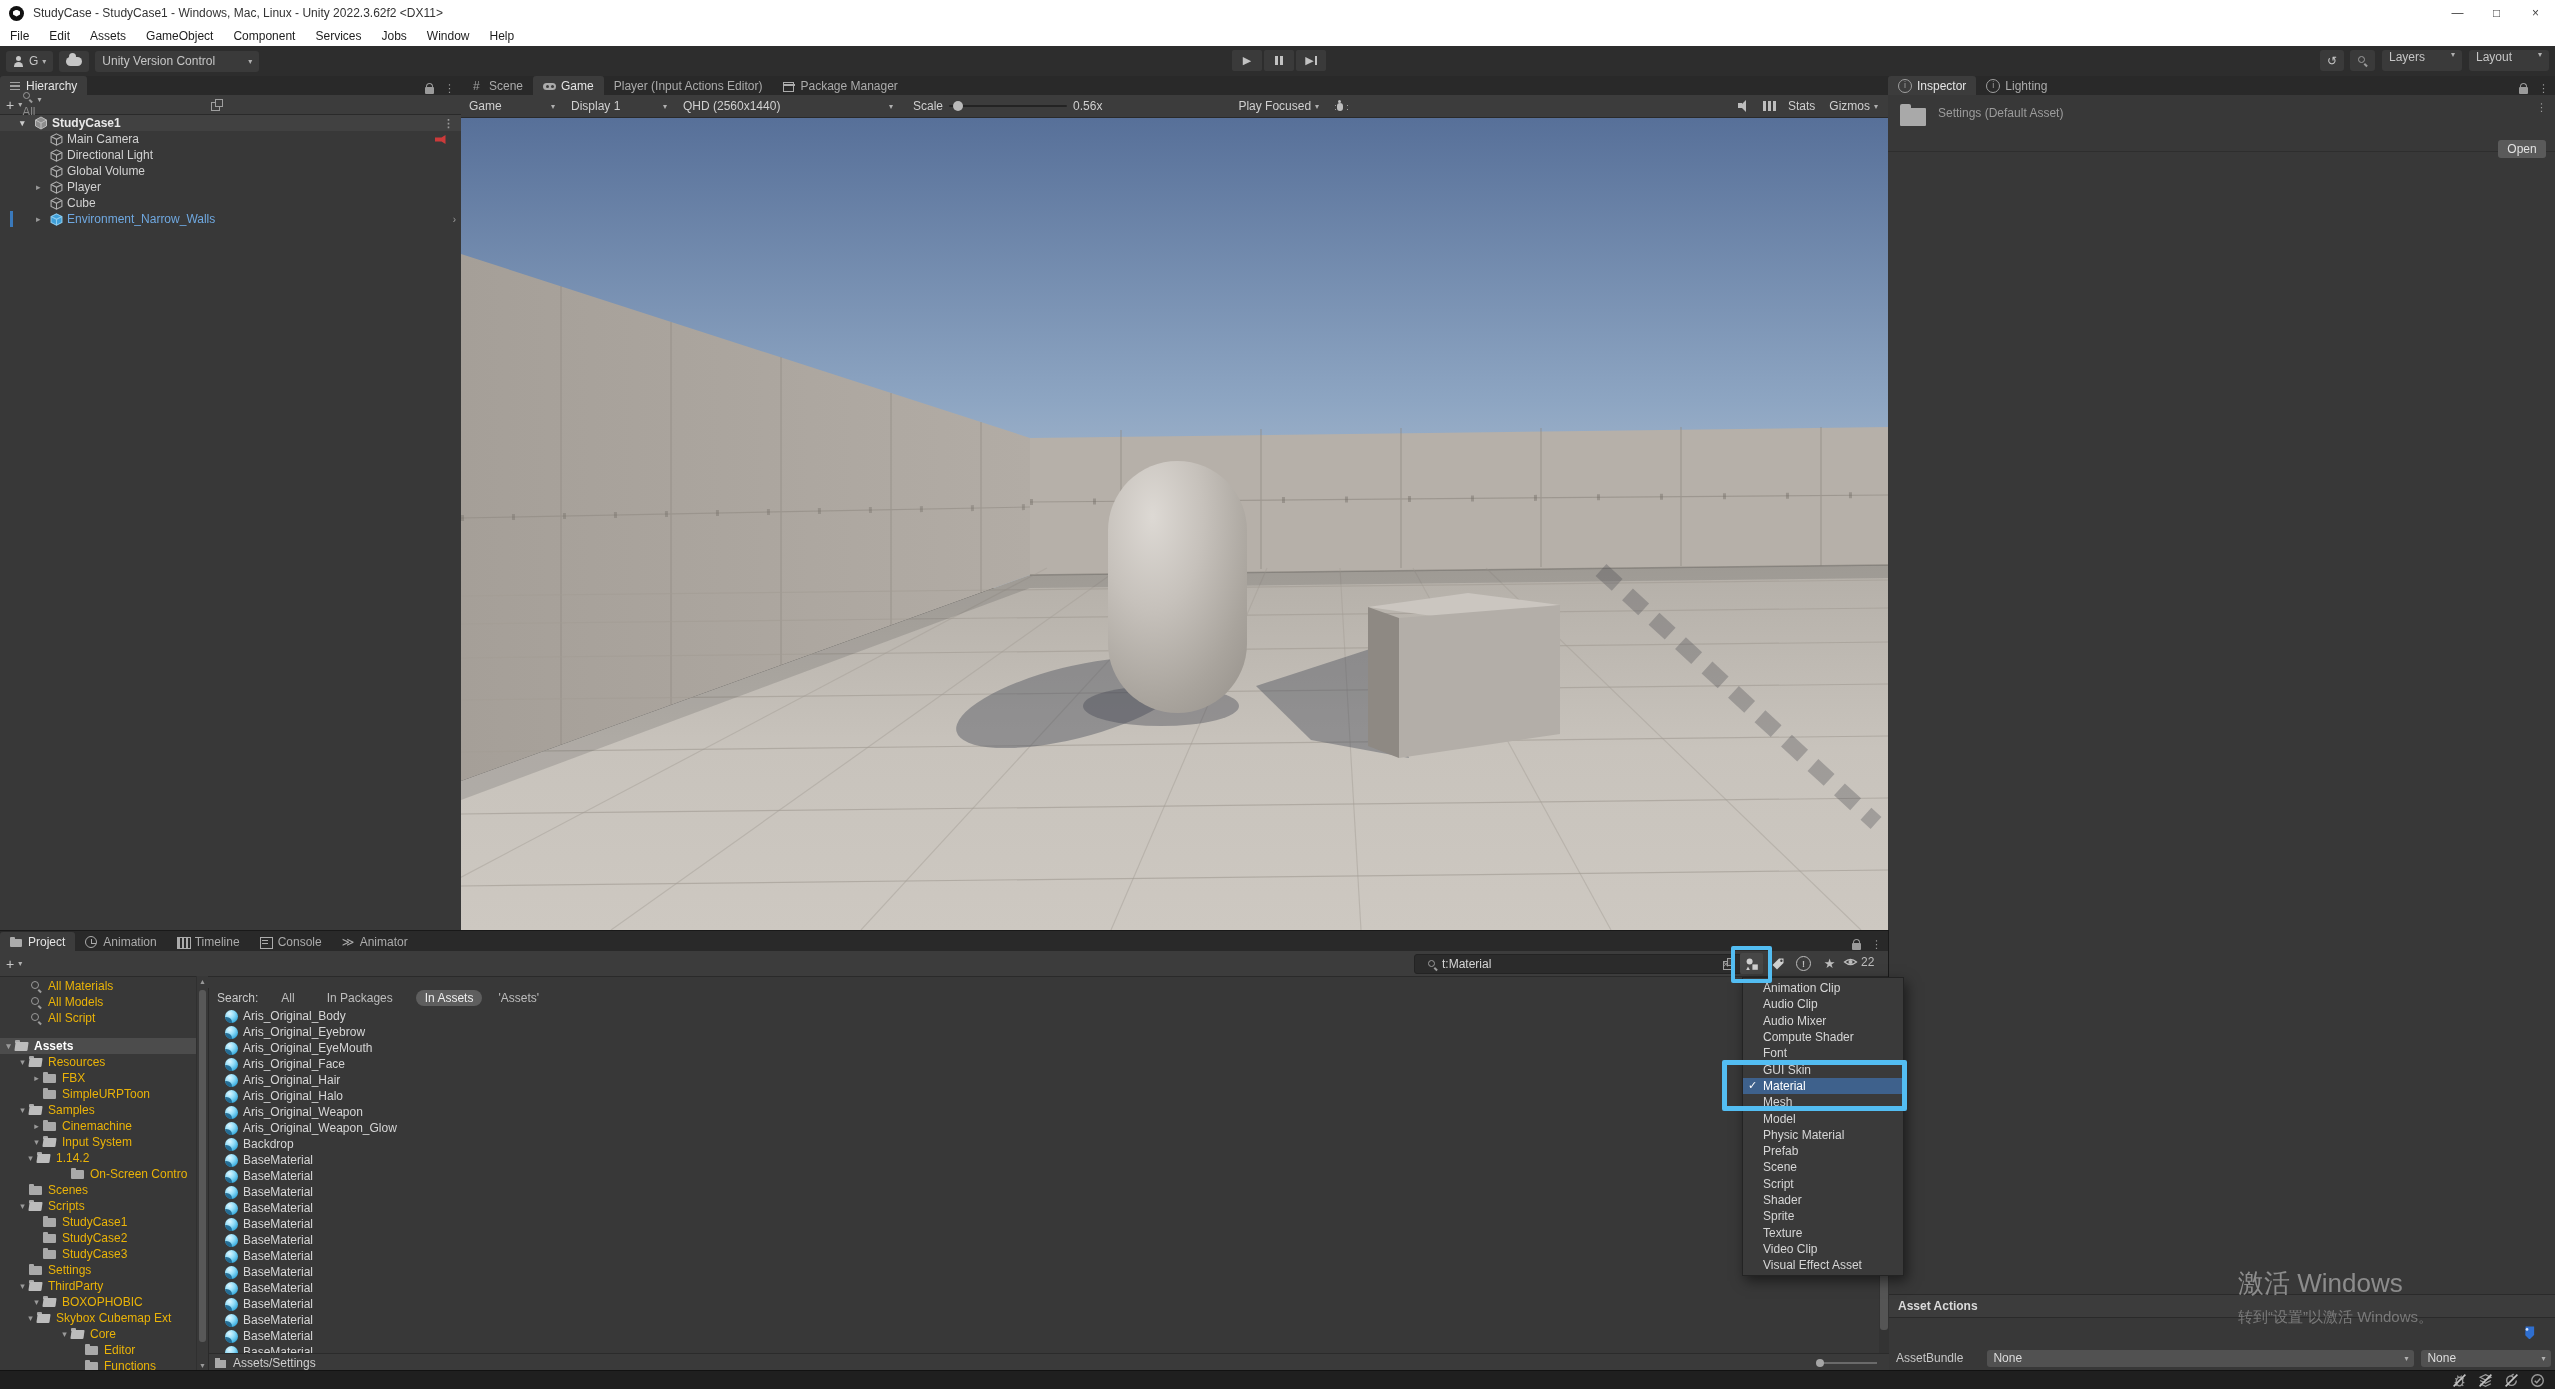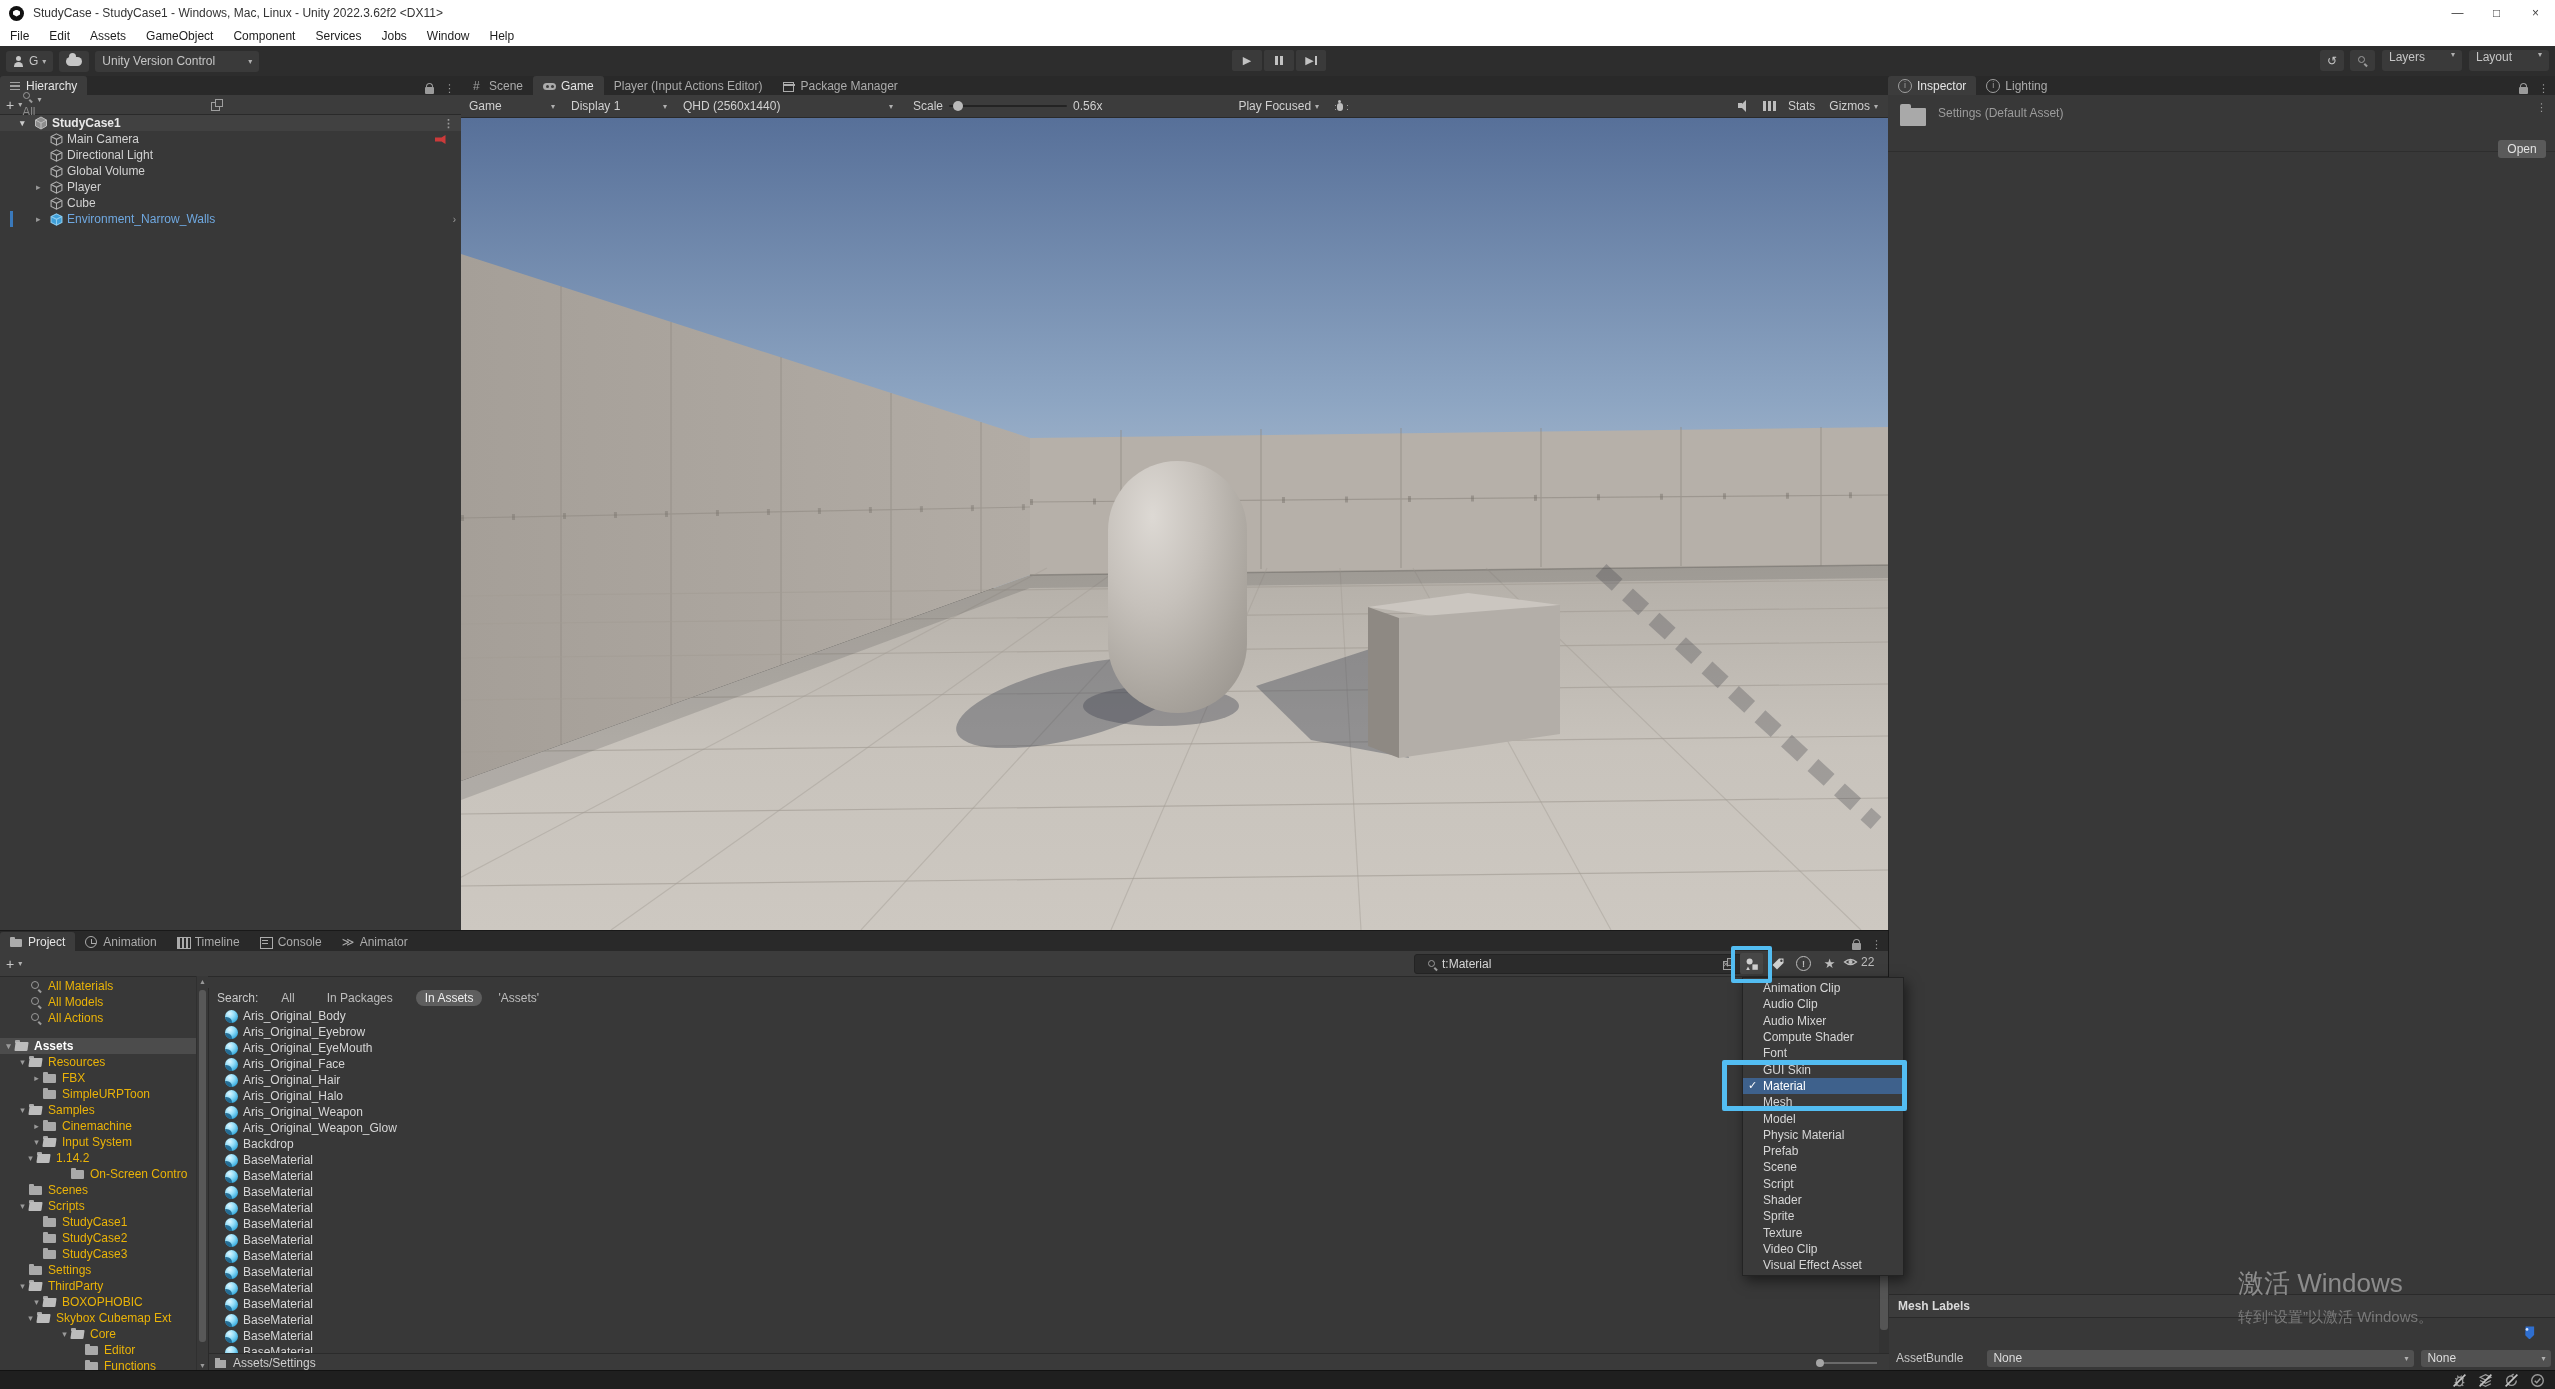--- a/index.html
+++ b/index.html
@@ -529,21 +529,21 @@
     </div>
     <div id="insp-header">
       <span class="i-folder" style="left:12px;top:9px;width:26px;height:22px;position:absolute"></span>
       <span style="position:absolute;left:50px;top:11px;color:#9c9c9c">Settings (Default Asset)</span>
       <span class="i-kebab" style="position:absolute;right:8px;top:6px">⋮</span>
       <div id="open-btn">
           <span>Open</span>
         </div>
     </div>
     <div id="asset-labels-bar">
-      <span style="margin-left:10px;font-weight:bold;color:#dadada">Mesh Labels</span>
+      <span style="margin-left:10px;font-weight:bold;color:#dadada">Asset Actions</span>
     </div>
     <svg id="tag-blue" viewBox="0 0 15 15">
       <path d="M8 1 L14 7 L8 13 L1.5 13 L1.5 7 Z" fill="#2f6fd0" transform="rotate(-45 7.5 7)"></path>
       <circle cx="5" cy="5.4" r="1.4" fill="#cfe2ff"></circle>
     </svg>
     <div id="assetbundle-row">
       <span style="margin-left:8px;color:#c6c6c6">AssetBundle</span>
       <div class="idd" style="margin-left:24px;width:415px">
         <span>None</span>
           <span class="caret">▾</span>
@@ -637,21 +637,21 @@
 
           <div class="trow" data-level="1" data-arrow="none" data-icon="search" data-sel="" data-gap="">
             <span class="arr"></span>
             <span class="tico"></span>
             <span>All Models</span>
           </div>
 
           <div class="trow" data-level="1" data-arrow="none" data-icon="search" data-sel="" data-gap="true">
             <span class="arr"></span>
             <span class="tico"></span>
-            <span>All Actions</span>
+            <span>All Script</span>
           </div>
 
           <div class="trow" data-level="0" data-arrow="expanded" data-icon="folder-open" data-sel="true" data-gap="">
             <span class="arr"></span>
             <span class="tico"></span>
             <span>Assets</span>
           </div>
 
           <div class="trow" data-level="1" data-arrow="expanded" data-icon="folder-open" data-sel="" data-gap="">
             <span class="arr"></span>

